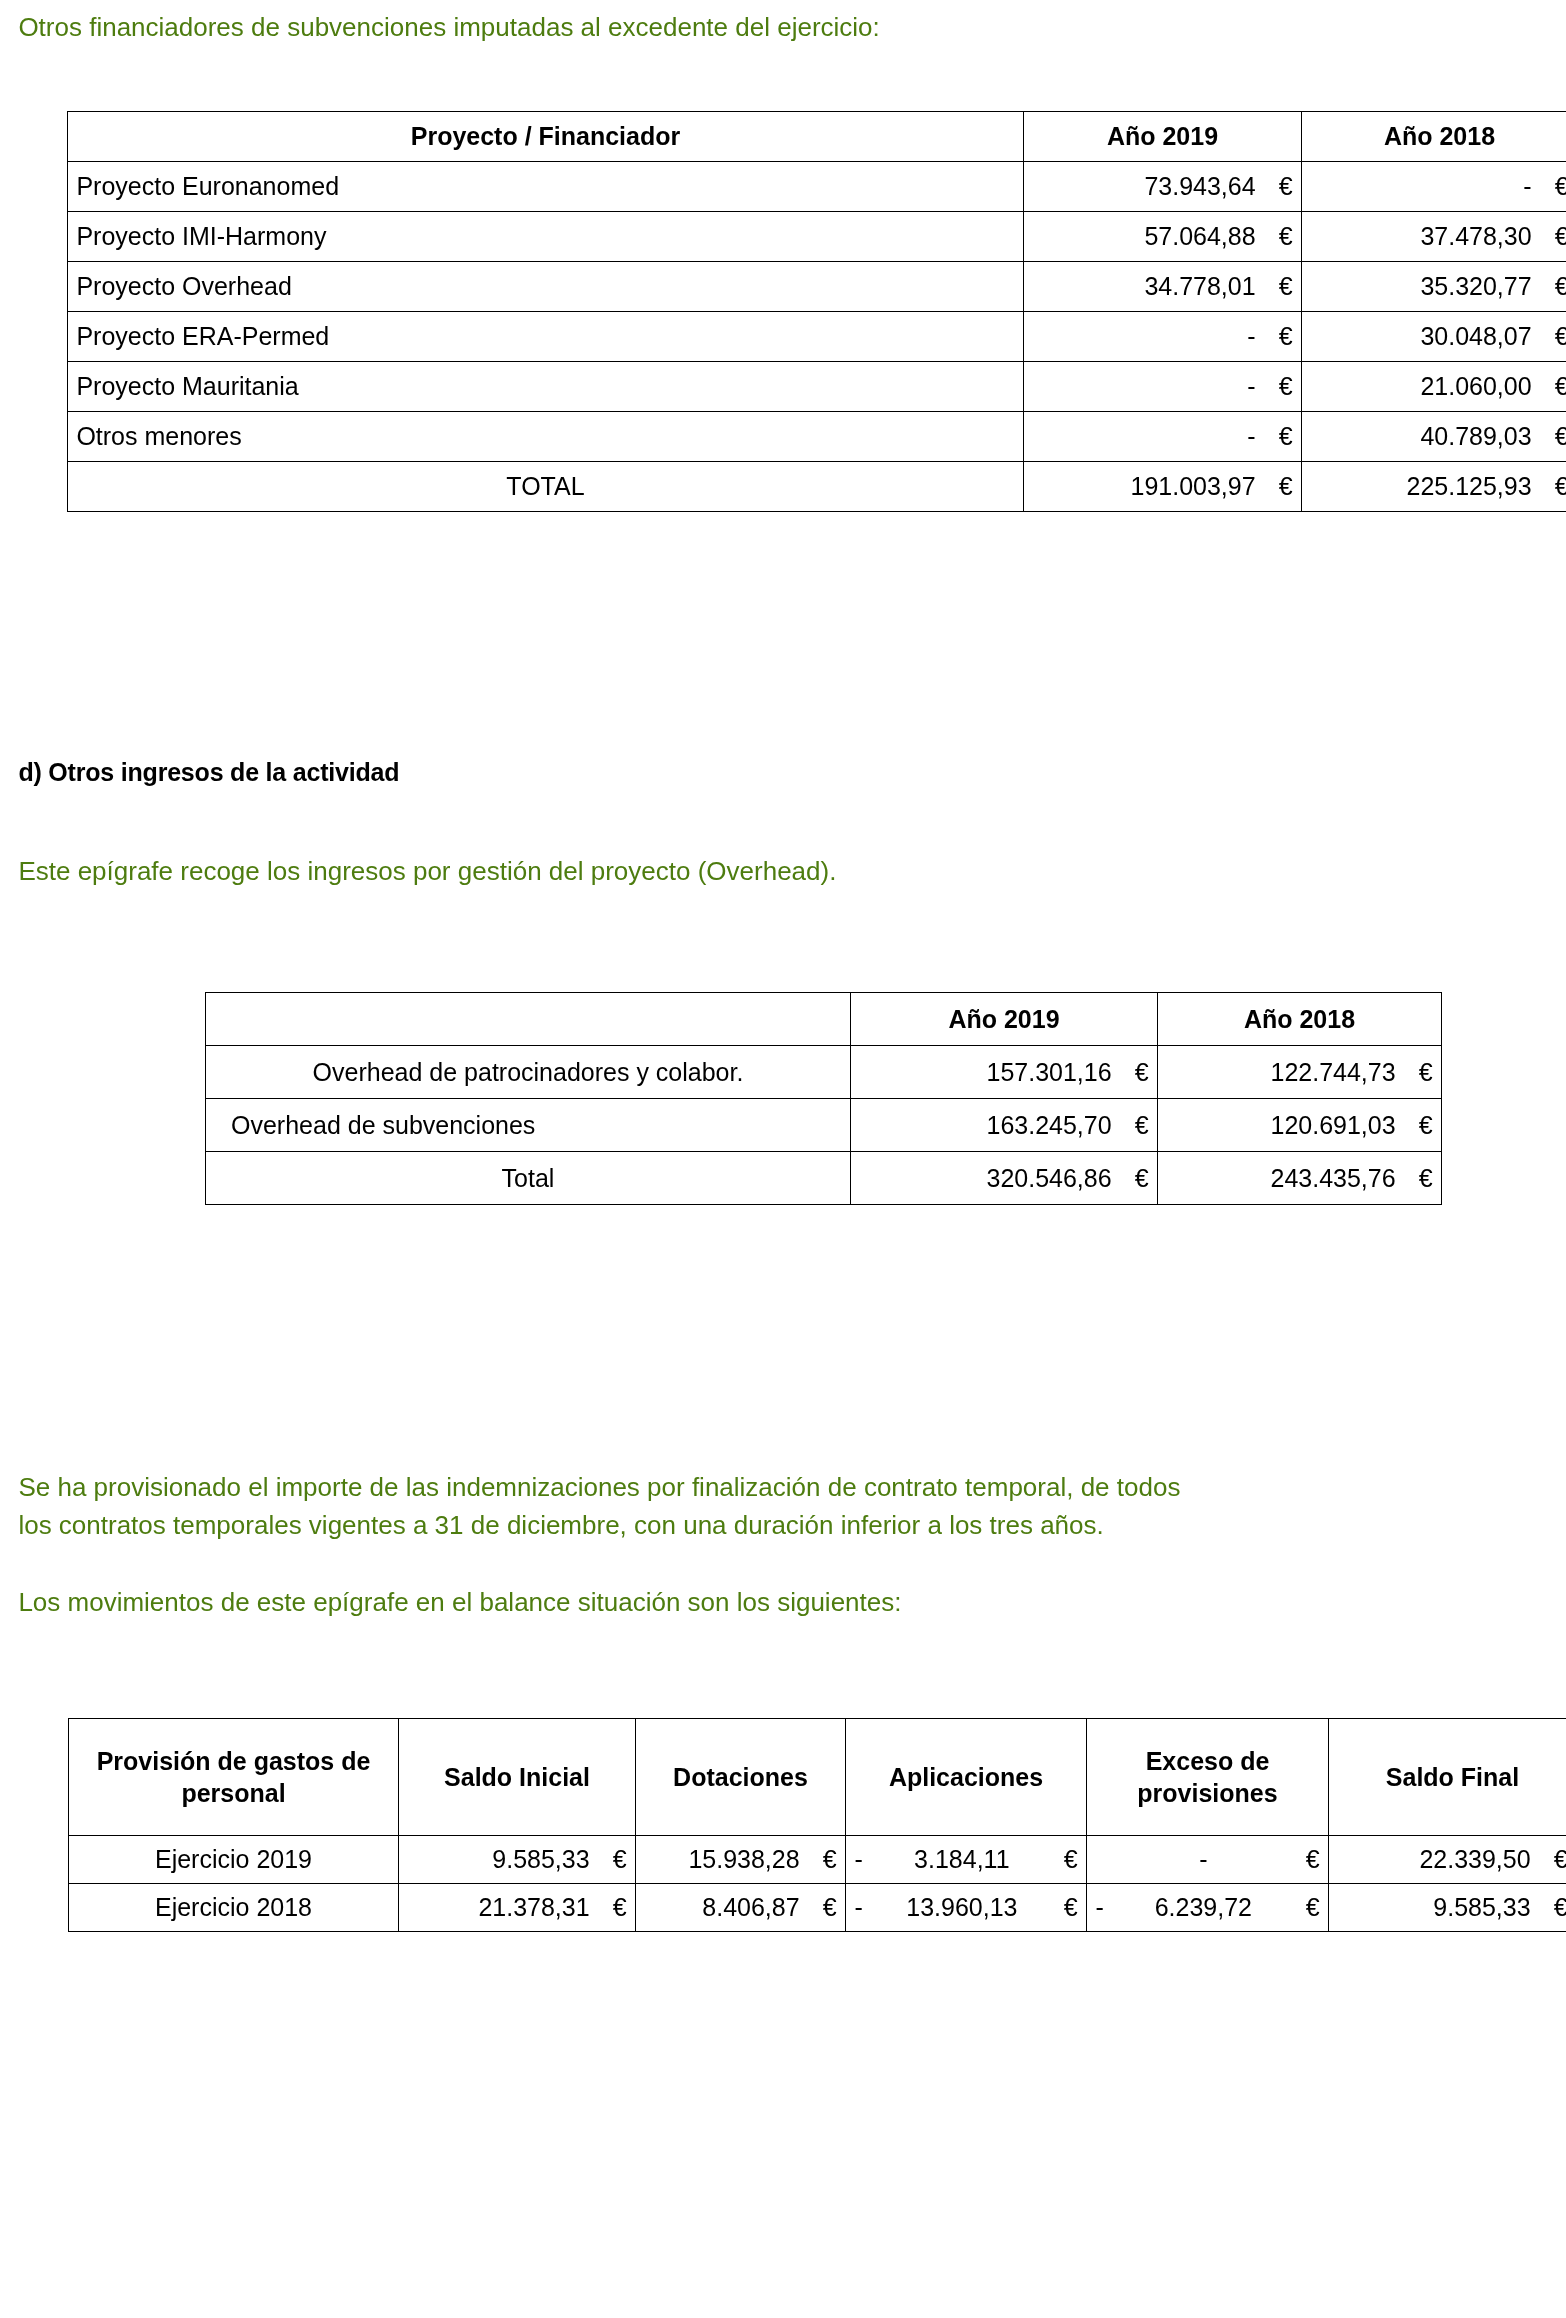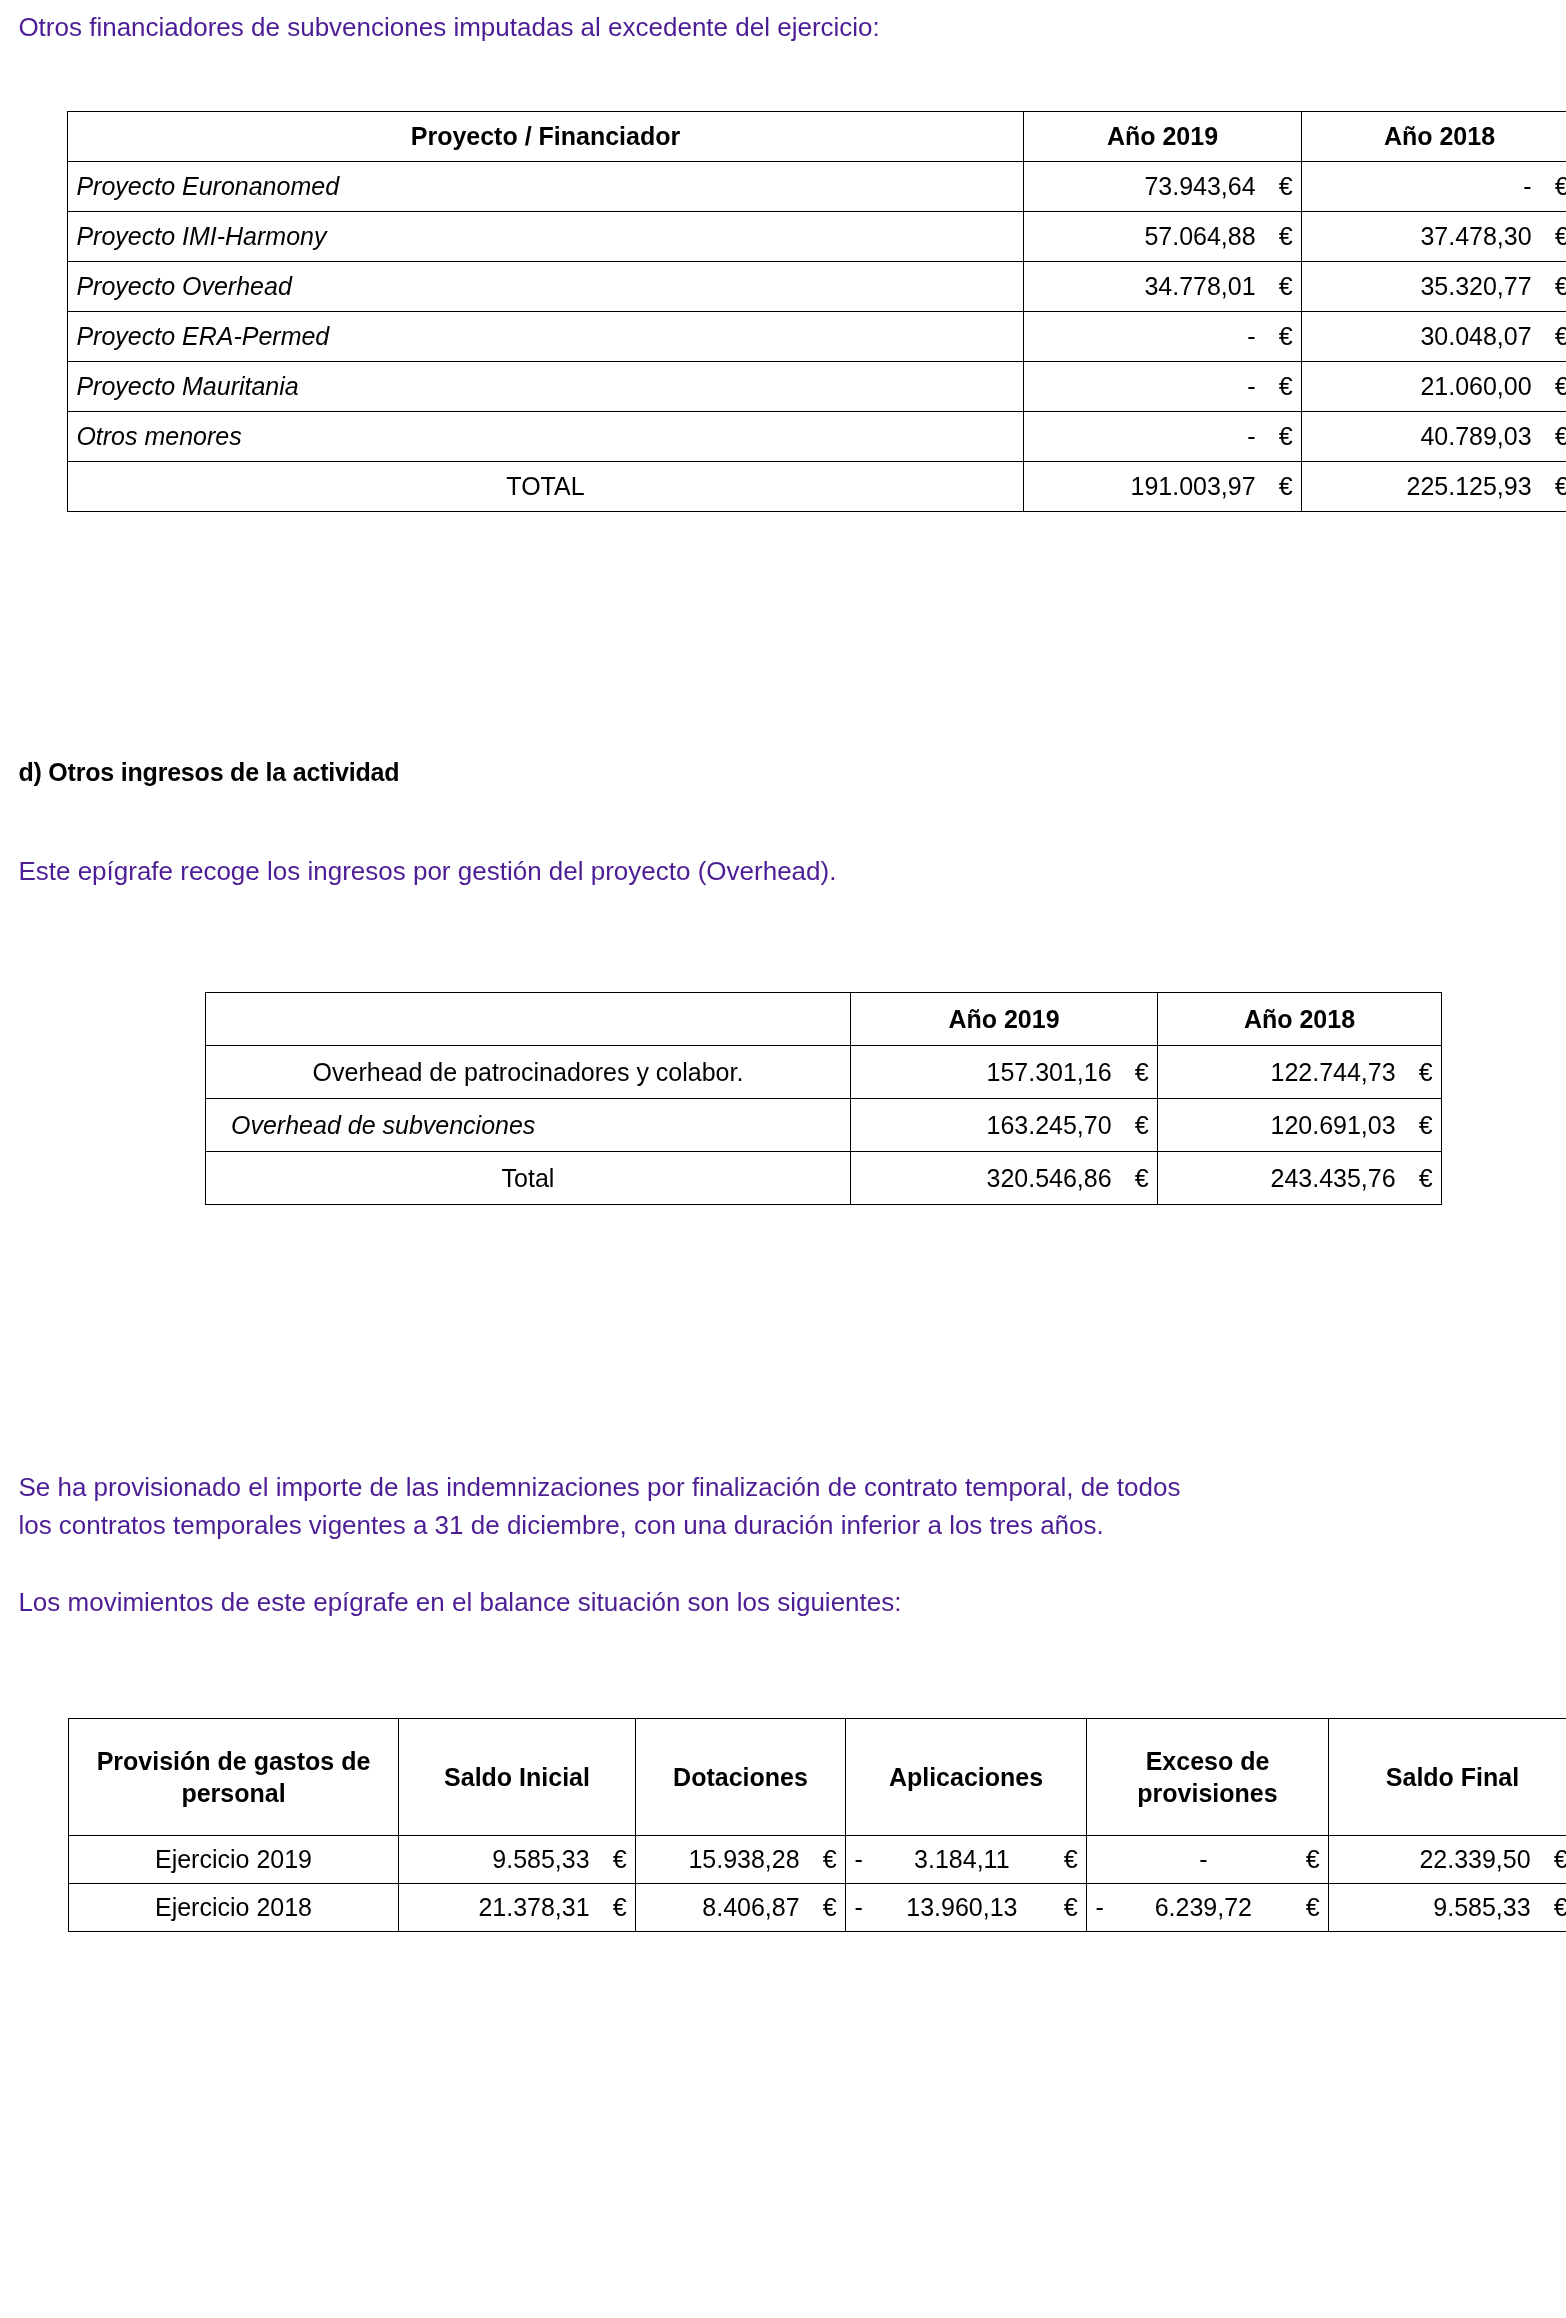--- a/index.html
+++ b/index.html
@@ -20,21 +20,21 @@
     position: relative;
     width: 1567px;
     height: 2319px;
     overflow: hidden;
   }
 
   .para {
     position: absolute;
     font-size: 26px;
     line-height: 38px;
-    color: #4c1d95;
+    color: #4d7c0f;
     font-family: "Liberation Sans", sans-serif;
   }
 
   .heading-bold {
     position: absolute;
     font-size: 25px;
     font-weight: bold;
     line-height: 33px;
     letter-spacing: -0.2px;
   }
@@ -58,21 +58,21 @@
   table.doc-table td,
   table.doc-table th {
     border: 1.7px solid #000;
     font-size: 25px;
     font-weight: normal;
     padding: 0 8.4px;
     vertical-align: middle;
     white-space: nowrap;
     box-sizing: border-box;
   }
-  .c-left   { text-align: left; font-style: italic; }
+  .c-left   { text-align: left; }
   .c-center { text-align: center; }
   .bold     { font-weight: bold; }
 
   
   .amt {
     display: flex;
     justify-content: flex-end;
     align-items: center;
     gap: 17px;
     width: 100%;

